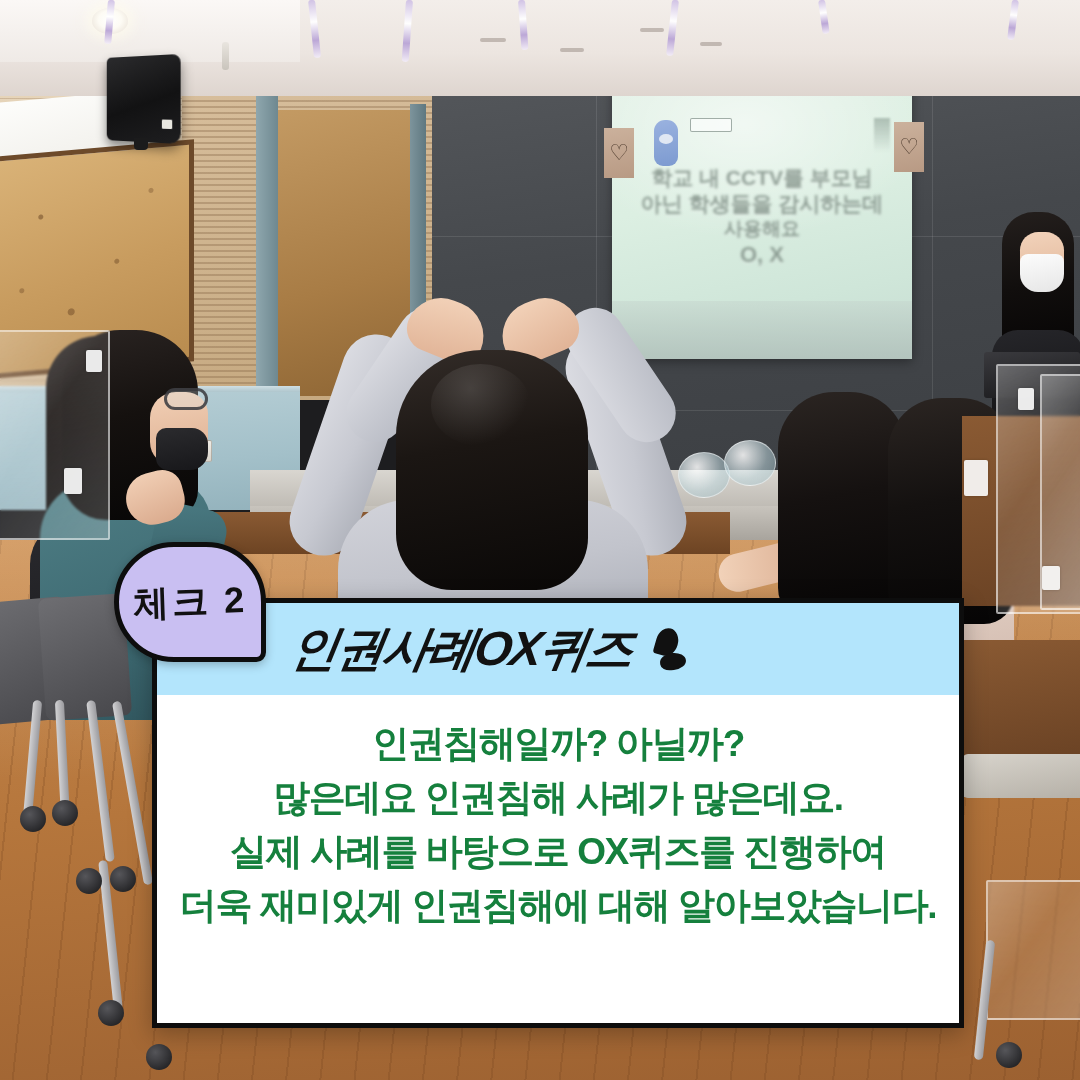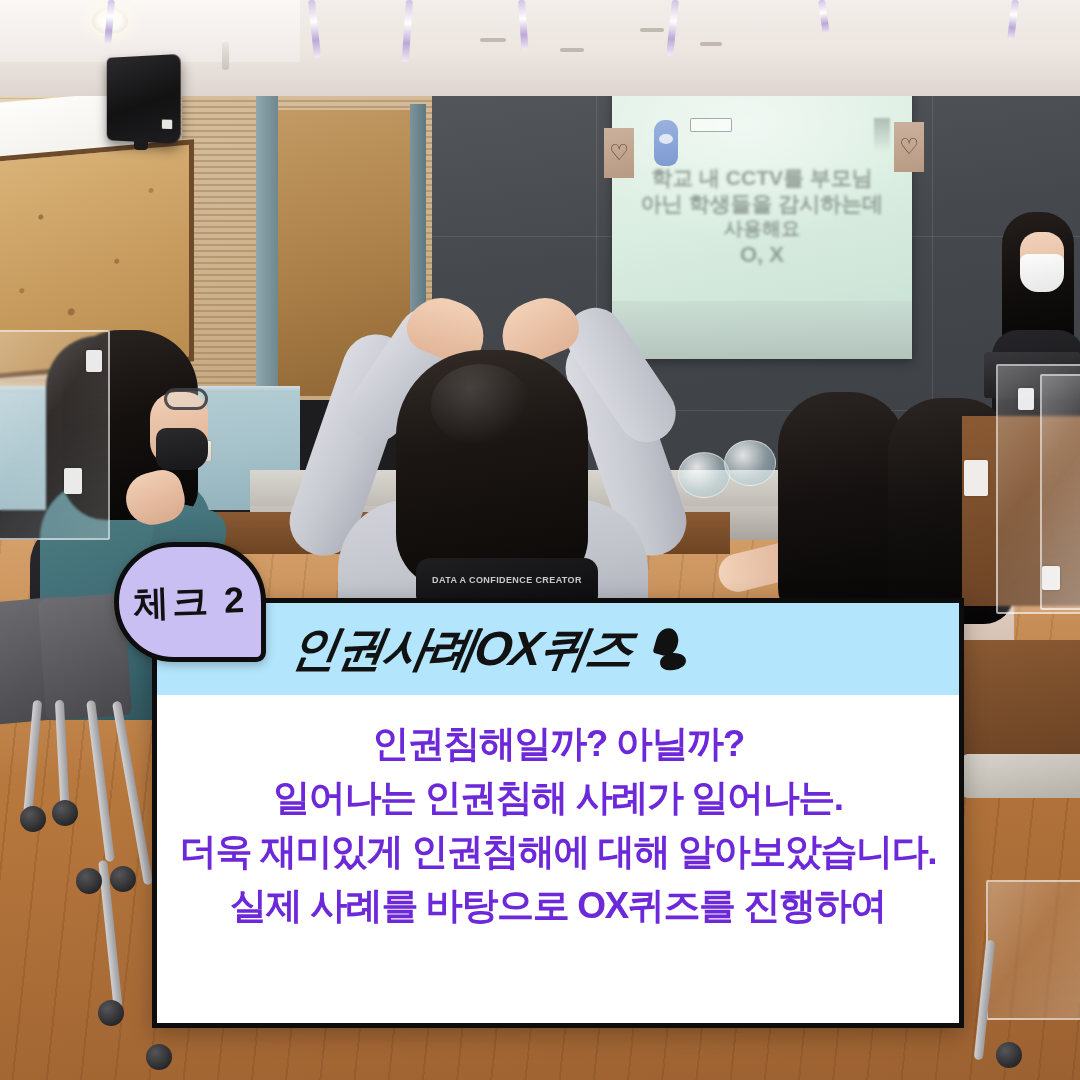--- a/index.html
+++ b/index.html
@@ -451,21 +451,21 @@
   .title-mark .d2 {
     position:absolute; left:16px; top:27px; width:26px; height:17px;
     background:#111; border-radius:50% 50% 50% 40%;
     transform:rotate(-6deg);
   }
   .card-body {
     padding:26px 22px 20px;
     display:flex; flex-direction:column; align-items:center; gap:8px;
   }
   .body-line {
-    font-size:37px; font-weight:700; color:#6d28d9;
+    font-size:37px; font-weight:700; color:#15803d;
     letter-spacing:-1.4px; line-height:1.24; text-align:center;
     font-family:"Liberation Sans", sans-serif;
     white-space:nowrap;
   }
 
   
   .badge {
     position:absolute; left:114px; top:542px;
     width:152px; height:120px;
     background:#c9bff2;
@@ -587,23 +587,20 @@
     <div class="pE-hair"></div>
 
     <div class="arm arm-l"></div>
     <div class="arm arm-r"></div>
     <div class="forearm forearm-l"></div>
     <div class="forearm forearm-r"></div>
     <div class="handO handO-l"></div>
     <div class="handO handO-r"></div>
     <div class="pC-body"></div>
     <div class="pC-hair"></div>
-    <div class="pC-collar">
-      <span>DATA A CONFIDENCE CREATOR</span>
-    </div>
 
     <div class="pB-body"></div>
     <div class="pB-hair hair"></div>
     <div class="pA-body"></div>
     <div class="pA-hair hair"></div>
     <div class="pA-face"></div>
     <div class="pA-glasses"></div>
     <div class="pA-mask"></div>
     <div class="pA-arm"></div>
     <div class="pA-hand"></div>
@@ -644,23 +641,23 @@
   <div class="card">
     <div class="card-header">
       <div class="card-title">인권사례OX퀴즈</div>
       <div class="title-mark">
         <span class="d1"></span>
         <span class="d2"></span>
       </div>
     </div>
     <div class="card-body">
       <div class="body-line">인권침해일까? 아닐까?</div>
-      <div class="body-line">일어나는 인권침해 사례가 일어나는.</div>
+      <div class="body-line">많은데요 인권침해 사례가 많은데요.</div>
+      <div class="body-line">실제 사례를 바탕으로 OX퀴즈를 진행하여</div>
       <div class="body-line">더욱 재미있게 인권침해에 대해 알아보았습니다.</div>
-      <div class="body-line">실제 사례를 바탕으로 OX퀴즈를 진행하여</div>
     </div>
   </div>
 
   <div class="badge">
     <span class="badge-text">체크 2</span>
   </div>
 
 </div>
 
 </body></html>

